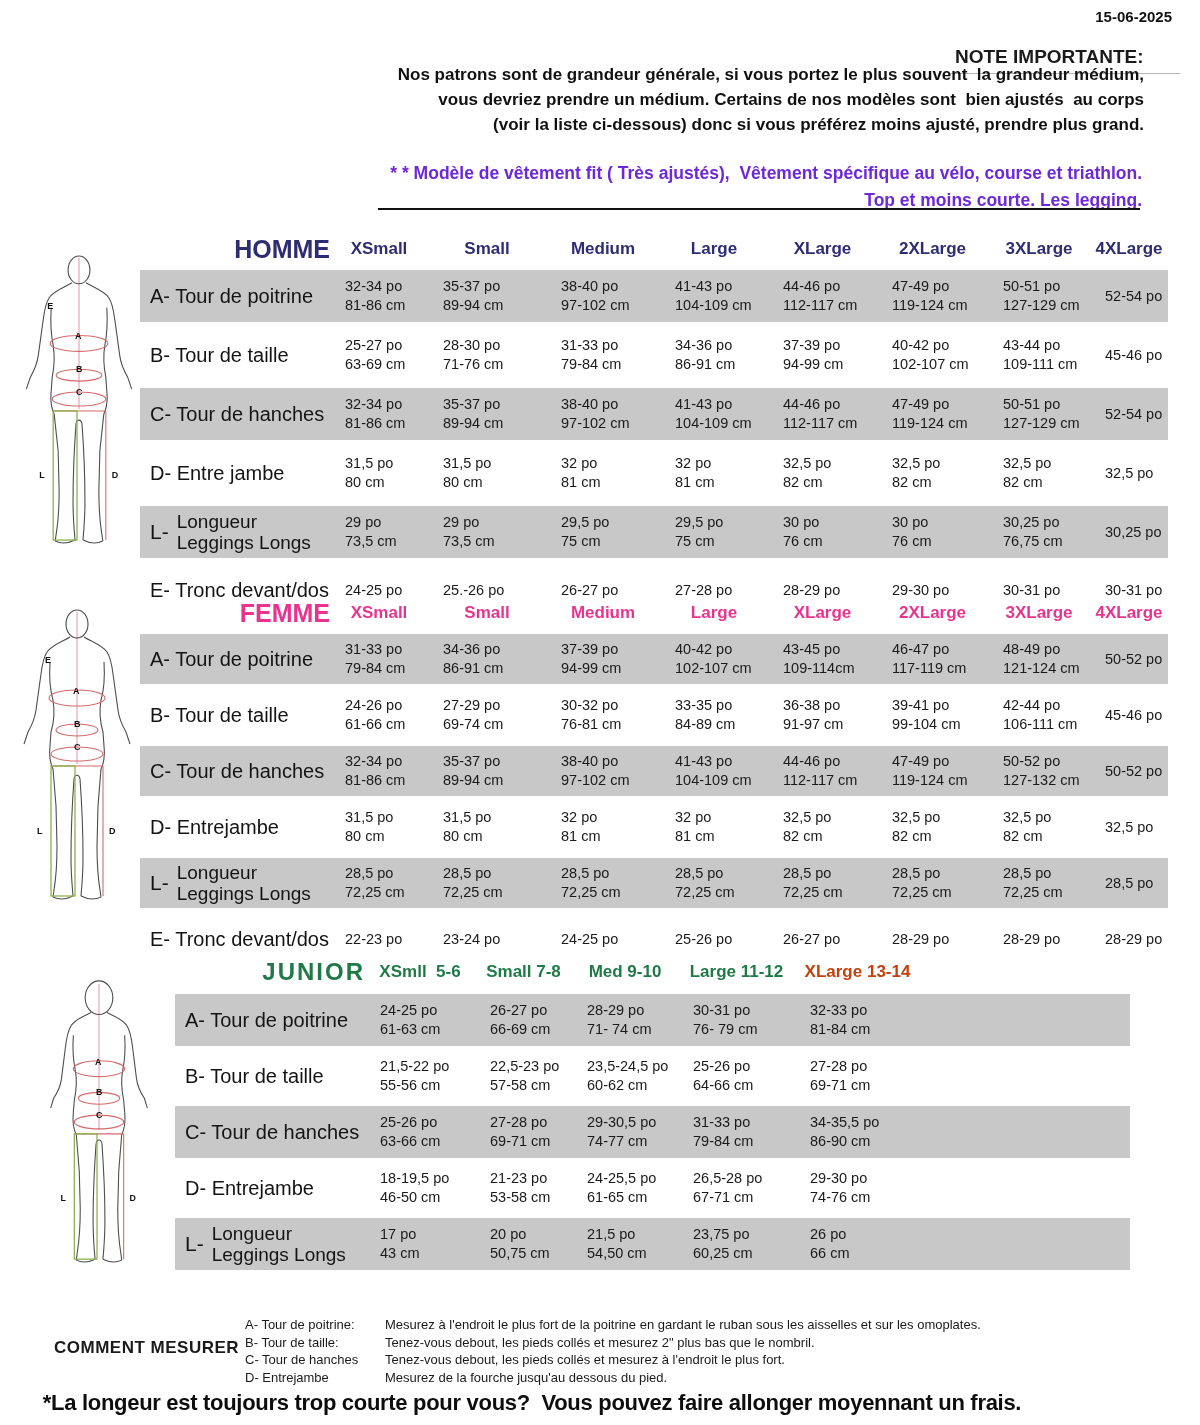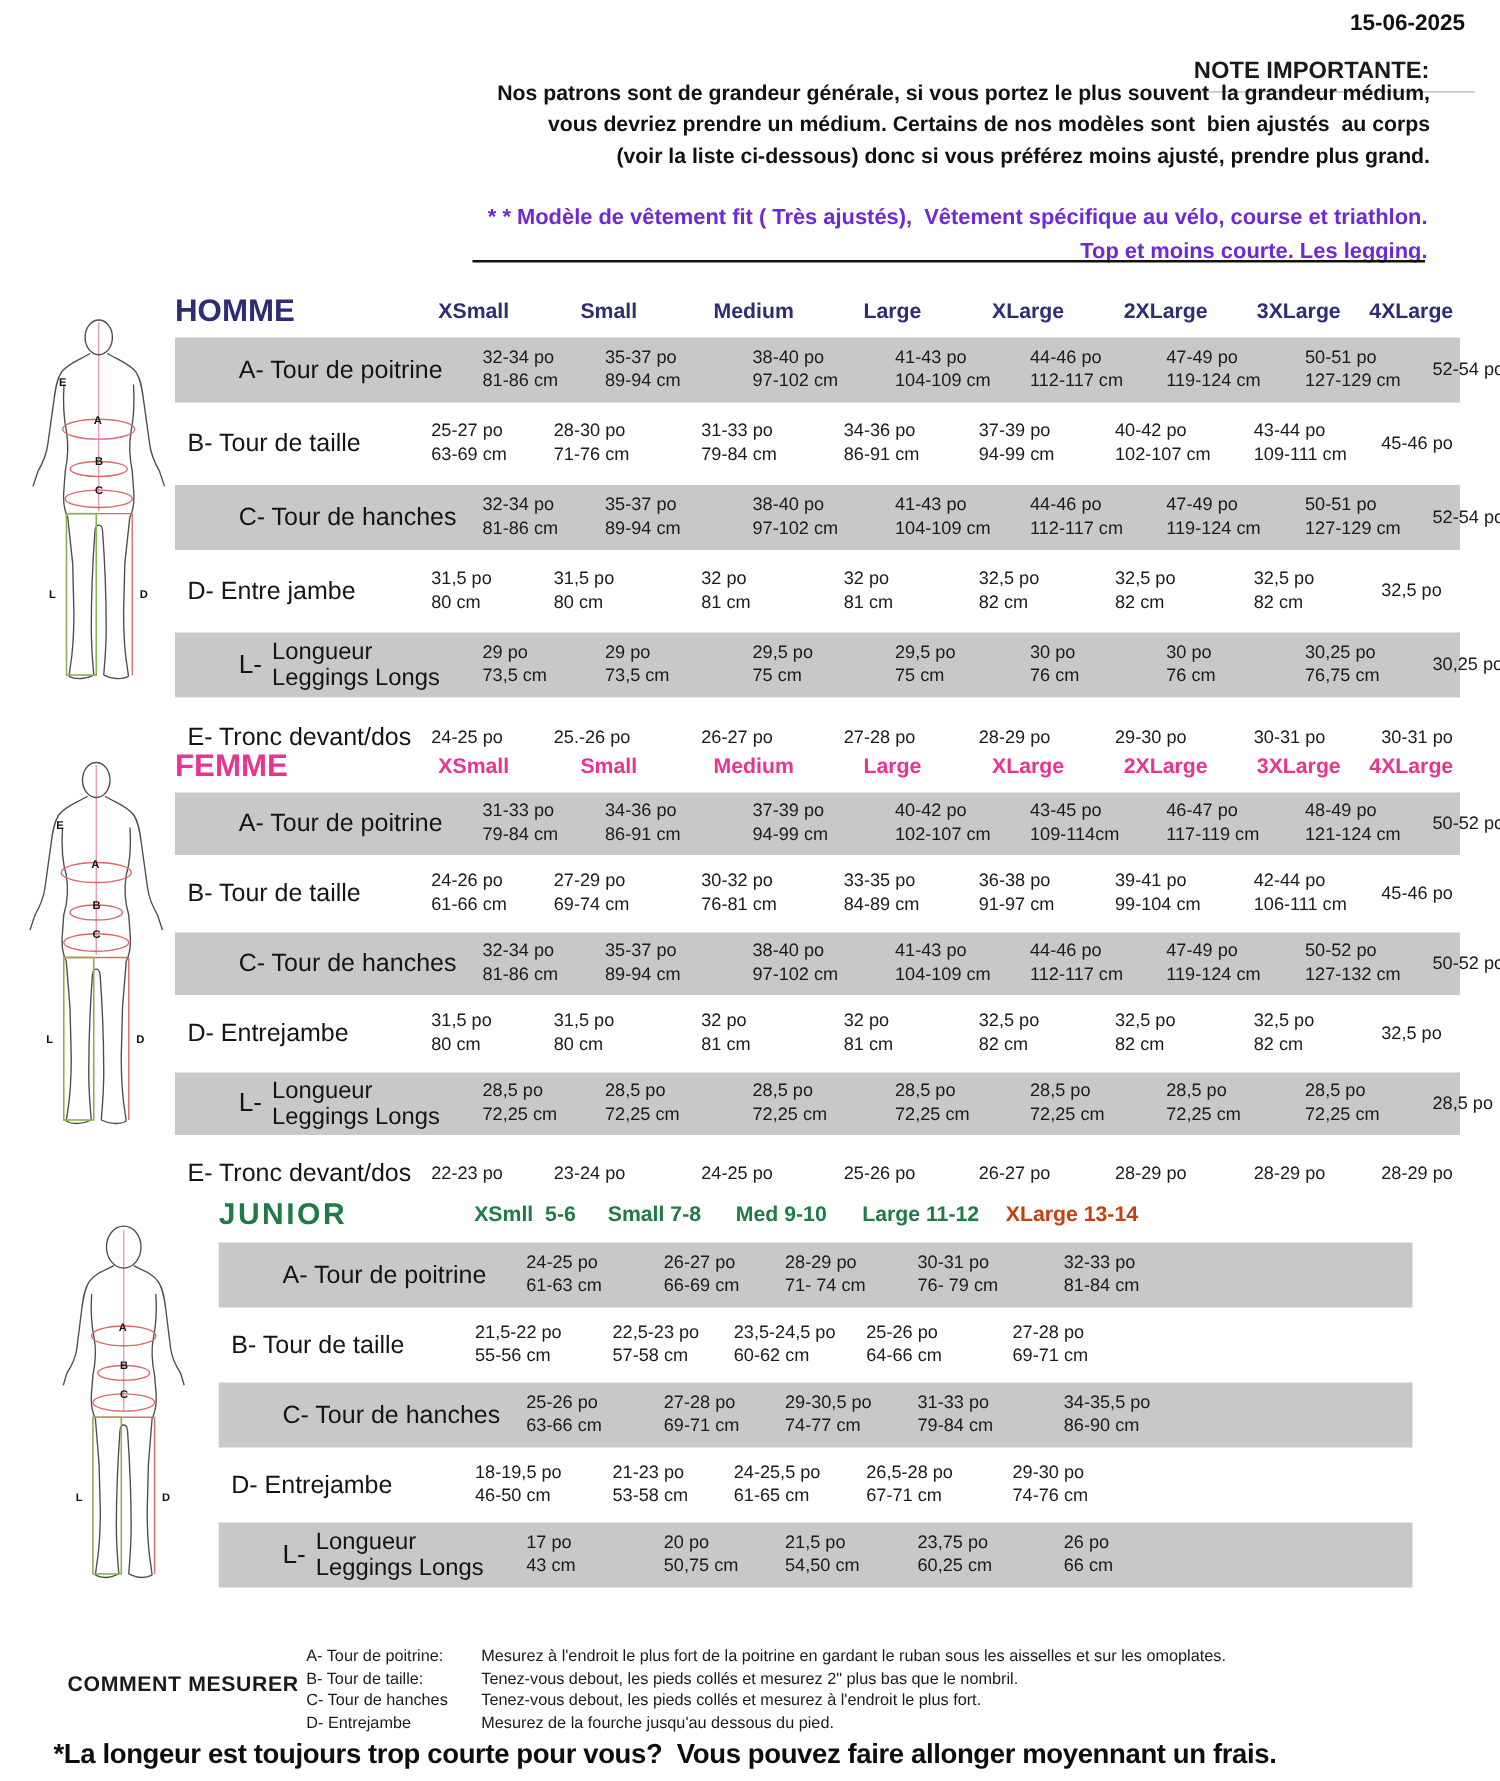--- a/index.html
+++ b/index.html
@@ -1,20 +1,20 @@
 <!DOCTYPE html>
 <html><head>
 <meta charset="utf-8">
 <style>
   html,body{margin:0;padding:0;background:#fff;}
   .page{position:relative;width:1200px;height:1425px;background:#fff;overflow:hidden;
         font-family:"Liberation Sans",sans-serif;color:#1a1a1a;}
 
   
-  .date{position:absolute;top:8px;right:28px;font-size:18px;font-weight:700;color:#111;}
+  .date{position:absolute;top:8px;right:28px;font-size:15px;font-weight:700;color:#111;}
   .logo{position:absolute;left:28px;top:48px;display:flex;align-items:center;}
   .leaf{width:96px;height:114px;margin-right:-16px;}
   .brand{font-family:"DejaVu Sans",sans-serif;font-weight:bold;font-size:62px;
          letter-spacing:-3px;color:#0d0d0d;}
   .title{position:absolute;left:350px;top:24px;width:600px;text-align:center;
          font-size:27px;font-weight:800;letter-spacing:-0.5px;color:#0d0d0d;}
   .note-title{position:absolute;left:955px;top:46px;font-size:19px;font-weight:700;}
   .note-underline{position:absolute;left:950px;top:73px;width:230px;border-top:1px solid #b5b5b5;}
   .note-body{position:absolute;left:352px;top:62px;width:792px;text-align:right;
              font-size:17px;font-weight:700;line-height:25px;color:#111;}
@@ -27,29 +27,29 @@
   
   .size-table{position:absolute;}
   #table-homme{left:140px;top:228px;width:1028px;}
   #table-femme{left:140px;top:592px;width:1028px;}
   #table-junior{left:175px;top:950px;width:955px;}
   .t-row{display:grid;align-items:center;}
   .cols8 .t-row{grid-template-columns:190px 98px 118px 114px 108px 109px 111px 102px 78px;}
   .cols5 .t-row{grid-template-columns:190px 110px 97px 106px 117px 125px 200px;}
   .t-head{height:42px;}
   #table-junior .t-head{height:44px;}
-  .t-title{text-align:left;font-size:25px;font-weight:700;}
+  .t-title{text-align:right;font-size:25px;font-weight:700;}
   #table-junior .t-title{letter-spacing:2px;font-size:24px;}
   .t-size{text-align:center;font-size:17px;font-weight:700;white-space:pre-wrap;}
   .t-data{min-height:50px;}
   #table-homme .t-data{height:52px;margin-bottom:7px;}
   #table-femme .t-data{height:50px;margin-bottom:6px;}
   #table-junior .t-data{height:52px;margin-bottom:4px;}
   .t-data.compact{height:34px !important;margin-bottom:0 !important;}
-  .t-data.shaded{background:#c8c8c8;padding-left:41px;}
+  .t-data.shaded{background:#c8c8c8;}
   .t-label{padding-left:10px;font-size:20px;color:#141414;display:flex;align-items:center;}
   .t-lprefix{font-size:21px;margin-right:8px;}
   .t-lstack{display:flex;flex-direction:column;}
   .t-lline{font-size:19px;line-height:21px;}
   .t-cell{padding-left:15px;}
   .t-line{font-size:14.5px;line-height:19px;white-space:pre-wrap;}
 
   
   .figure{position:absolute;}
   #fig-homme{left:14px;top:252px;width:130px;height:298px;}

